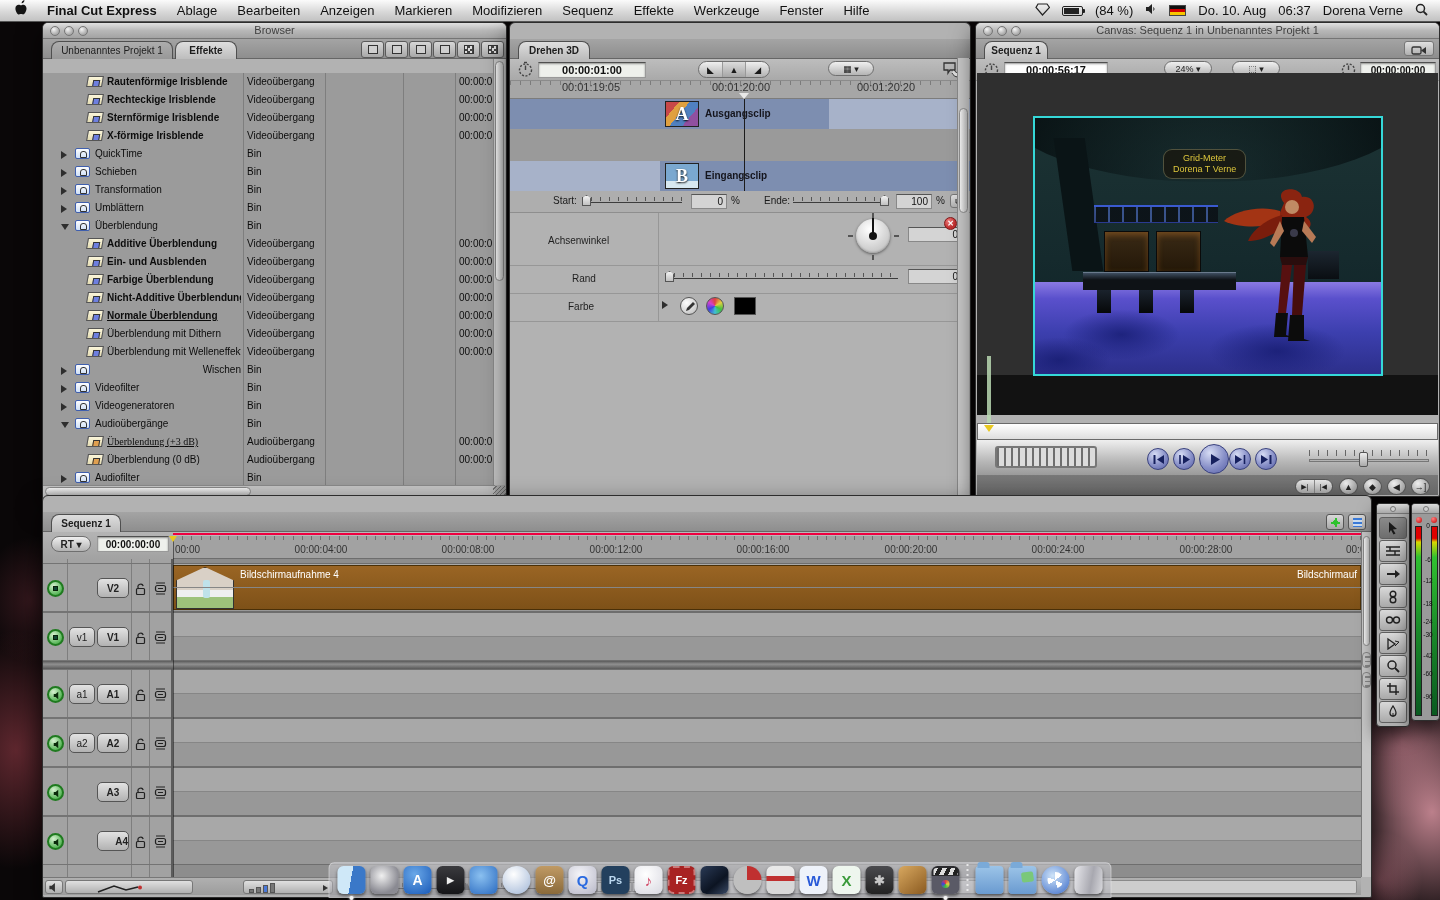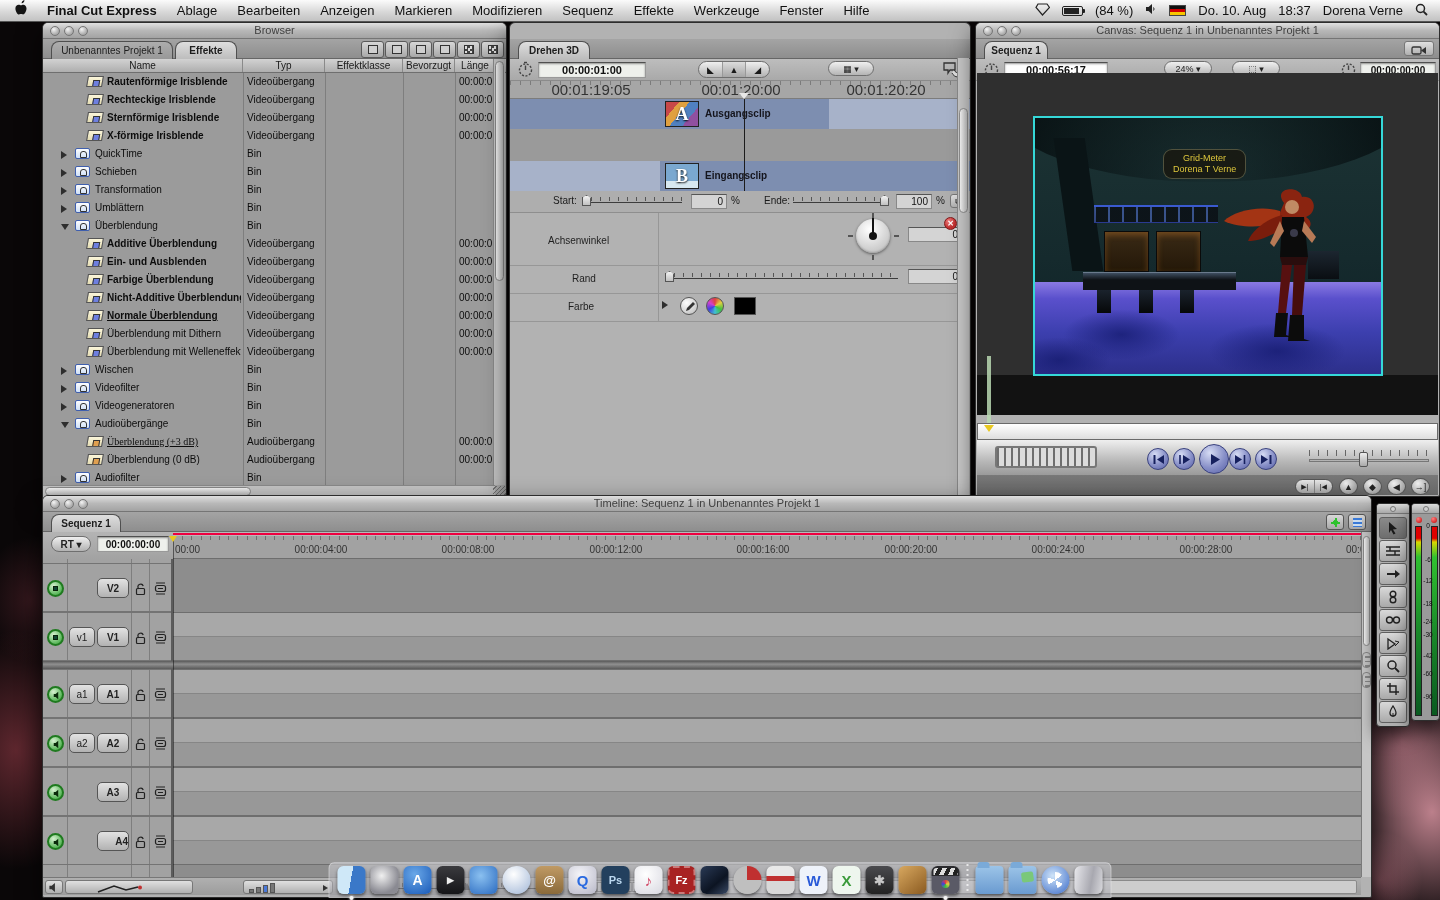--- a/index.html
+++ b/index.html
@@ -60,21 +60,21 @@
 .vscroll{position:absolute;top:36px;right:1px;bottom:14px;width:12px;background:#c4c4c4;border-left:1px solid #8a8a8a}
 .vscroll i{position:absolute;left:1px;top:2px;width:9px;height:220px;border-radius:5px;background:linear-gradient(90deg,#f2f2f2,#bfbfbf);border:1px solid #888}
 .grip{position:absolute;right:0;bottom:0;width:13px;height:13px;background:repeating-linear-gradient(135deg,transparent 0 2px,#777 2px 3px)}
 
 #viewer{left:509px;top:22px;width:462px;height:478px}
 .vctl{position:absolute;left:0;top:36px;height:22px;right:0;background:linear-gradient(#bdbdbd,#a9a9a9);border-bottom:1px solid #8b8b8b}
 .trigroup{position:absolute;left:188px;top:2px;width:72px;height:17px;border:1px solid #6f6f6f;border-radius:9px;background:linear-gradient(#efefef,#b2b2b2);display:flex}
 .trigroup b{flex:1;text-align:center;font-size:9px;line-height:16px;color:#1a1a1a;font-weight:normal}
 .trigroup b.mid{border-left:1px solid #999;border-right:1px solid #999;background:linear-gradient(#dcdcdc,#a6a6a6)}
 .vruler{position:absolute;left:0;top:58px;height:18px;right:0;background:#a6a6a6;border-bottom:1px solid #7c7c7c;background-image:repeating-linear-gradient(90deg,rgba(60,60,60,.4) 0 1px,transparent 1px 10px);background-size:100% 4px;background-repeat:no-repeat}
-.vruler span{position:absolute;top:0;transform:translateX(-50%);font-size:15px;color:#333}
+.vruler span{position:absolute;top:0;transform:translateX(-50%);font-size:11px;color:#333}
 .bandA{position:absolute;left:0;top:76px;height:30px;right:0;background:#a7b2c9}
 .bandA i{position:absolute;left:0;top:0;bottom:0;width:319px;background:#7d8eb0;display:block}
 .bandMid{position:absolute;left:0;top:106px;height:32px;right:0;background:#9a9a9a}
 .bandB{position:absolute;left:0;top:138px;height:30px;right:0;background:#7d8eb0}
 .bandB i{position:absolute;left:0;top:0;bottom:0;width:150px;background:#a7b2c9;display:block}
 .clipthumb{position:absolute;width:34px;height:26px;border:1px solid #222}
 .thA{background:linear-gradient(130deg,#c84848 0 25%,#e0a040 25% 45%,#5080c0 45% 70%,#9050a0 70% 100%)}
 .thB{background:linear-gradient(#7aa8d0 0 70%,#d8e8f0 70% 100%)}
 .clipthumb b{position:absolute;inset:0;text-align:center;font-family:"Liberation Serif",serif;font-size:18px;line-height:24px;color:#fff;text-shadow:0 1px 2px #000}
 .clipname{position:absolute;font-size:10px;font-weight:bold;color:#15151d;white-space:nowrap}
@@ -245,21 +245,21 @@
     <span><svg width="12" height="12" viewBox="0 0 12 12">
           <path d="M1 4h2.5L7 1v10L3.5 8H1z" fill="#222"></path>
           <path d="M8.5 4.5a2.5 2.5 0 0 1 0 3" fill="none" stroke="#222"></path>
         </svg></span>
     <span class="flag">
         <i></i>
         <i></i>
         <i></i>
       </span>
     <span class="stxt">Do. 10. Aug</span>
-    <span class="stxt">18:37</span>
+    <span class="stxt">06:37</span>
     <span class="stxt">Dorena Verne</span>
     <span><svg width="13" height="13" viewBox="0 0 13 13">
           <circle cx="5.5" cy="5.5" r="4" fill="none" stroke="#222" stroke-width="1.5"></circle>
           <path d="M8.6 8.6 12 12" stroke="#222" stroke-width="1.8"></path>
         </svg></span>
   </div>
 </div>
 
 <div class="win" id="browser">
   <div class="tb">
@@ -287,27 +287,20 @@
           <span class="g"></span>
         </div>
         <div class="btoolbtn" style="left: 414px;">
           <span class="g ck"></span>
         </div>
         <div class="btoolbtn" style="left: 438px;">
           <span class="g ck"></span>
         </div>
       </div>
   </div>
-  <div class="colhdr" id="bcols">
-      <span style="left: 0px; width: 200px;">Name</span>
-      <span style="left: 200px; width: 82px;">Typ</span>
-      <span style="left: 282px; width: 78px;">Effektklasse</span>
-      <span style="left: 360px; width: 52px;">Bevorzugt</span>
-      <span style="left: 412px; width: 41px;">Länge</span>
-    </div>
   <div id="blist">
       <div class="colline" style="left: 200px;"></div>
       <div class="colline" style="left: 282px;"></div>
       <div class="colline" style="left: 360px;"></div>
       <div class="colline" style="left: 412px;"></div>
       <div class="brow b" style="top: 0px;">
         <span class="tric" style="left: 44px;"></span>
         <span class="nm" style="left: 64px; width: 134px;">Rautenförmige Irisblende</span>
         <span style="left: 204px; width: 76px;">Videoübergang</span>
         <span style="left: 416px; width: 36px;">00:00:0</span>
@@ -398,21 +391,21 @@
       </div>
       <div class="brow" style="top: 270px;">
         <span class="tric" style="left: 44px;"></span>
         <span class="nm" style="left: 64px; width: 134px;">Überblendung mit Welleneffekt</span>
         <span style="left: 204px; width: 76px;">Videoübergang</span>
         <span style="left: 416px; width: 36px;">00:00:0</span>
       </div>
       <div class="brow" style="top: 288px;">
         <span class="tri" style="left: 18px;"></span>
         <span class="binic" style="left: 32px;"></span>
-        <span class="nm" style="left: 52px; width: 146px;">Wischen</span>
+        <span class="nm" style="left: 52px; width: 146px; text-align: right;">Wischen</span>
         <span style="left: 204px; width: 76px;">Bin</span>
       </div>
       <div class="brow" style="top: 306px;">
         <span class="tri" style="left: 18px;"></span>
         <span class="binic" style="left: 32px;"></span>
         <span class="nm" style="left: 52px; width: 146px;">Videofilter</span>
         <span style="left: 204px; width: 76px;">Bin</span>
       </div>
       <div class="brow" style="top: 324px;">
         <span class="tri" style="left: 18px;"></span>
@@ -668,28 +661,20 @@
         <b>|◀</b>
       </div>
     <div class="rbtn" style="left:362px">▲</div>
     <div class="rbtn" style="left:386px">◆</div>
     <div class="rbtn" style="left:410px">◀</div>
     <div class="rbtn" style="left:434px">→]</div>
   </div>
 </div>
 
 <div class="win" id="timeline">
-  <div class="tb">
-    <div class="lts">
-        <span class="lt"></span>
-        <span class="lt"></span>
-        <span class="lt"></span>
-      </div>
-    <span>Timeline: Sequenz 1 in Unbenanntes Projekt 1</span>
-  </div>
   <div class="tabs" style="top:16px">
     <div class="tab" style="left:8px;width:70px">Sequenz 1</div>
     <div class="optbtn" style="left:1283px">
         <span class="d1"></span>
       </div>
     <div class="optbtn" style="left:1305px">
         <span class="d2"></span>
       </div>
   </div>
   <div class="tctl">
@@ -812,20 +797,27 @@
               <rect x="1.5" y="5.5" width="8" height="6" rx="1" fill="none" stroke="#222" stroke-width="1.2"></rect>
             </svg></div>
           <div class="autow" style="left: 110px; position: absolute;"><svg width="15" height="15" viewBox="0 0 15 15">
               <path d="M3 2h9M3 13h9" stroke="#222"></path>
               <rect x="2.5" y="4.5" width="10" height="6" rx="2" fill="none" stroke="#222" stroke-width="1.2"></rect>
               <path d="M5 7.5h5" stroke="#222"></path>
             </svg></div>
         </div>
       </div>
     <div id="lanes" style="position:absolute;inset:0">
+        <div class="lane" style="top: 4px;">
+          <div class="tclip">
+            <div class="thumb"></div>
+            <span class="cl">Bildschirmaufnahme 4</span>
+            <span class="cr">Bildschirmauf</span>
+          </div>
+        </div>
         <div class="lane" style="top: 53px;"></div>
         <div class="lane" style="top: 110px;"></div>
         <div class="lane" style="top: 159px;"></div>
         <div class="lane" style="top: 208px;"></div>
         <div class="lane" style="top: 257px;"></div>
       </div>
     <div class="patchdiv"></div>
     <div class="tdivider" style="top:102px"></div>
   </div>
   <div class="tlph"></div>

